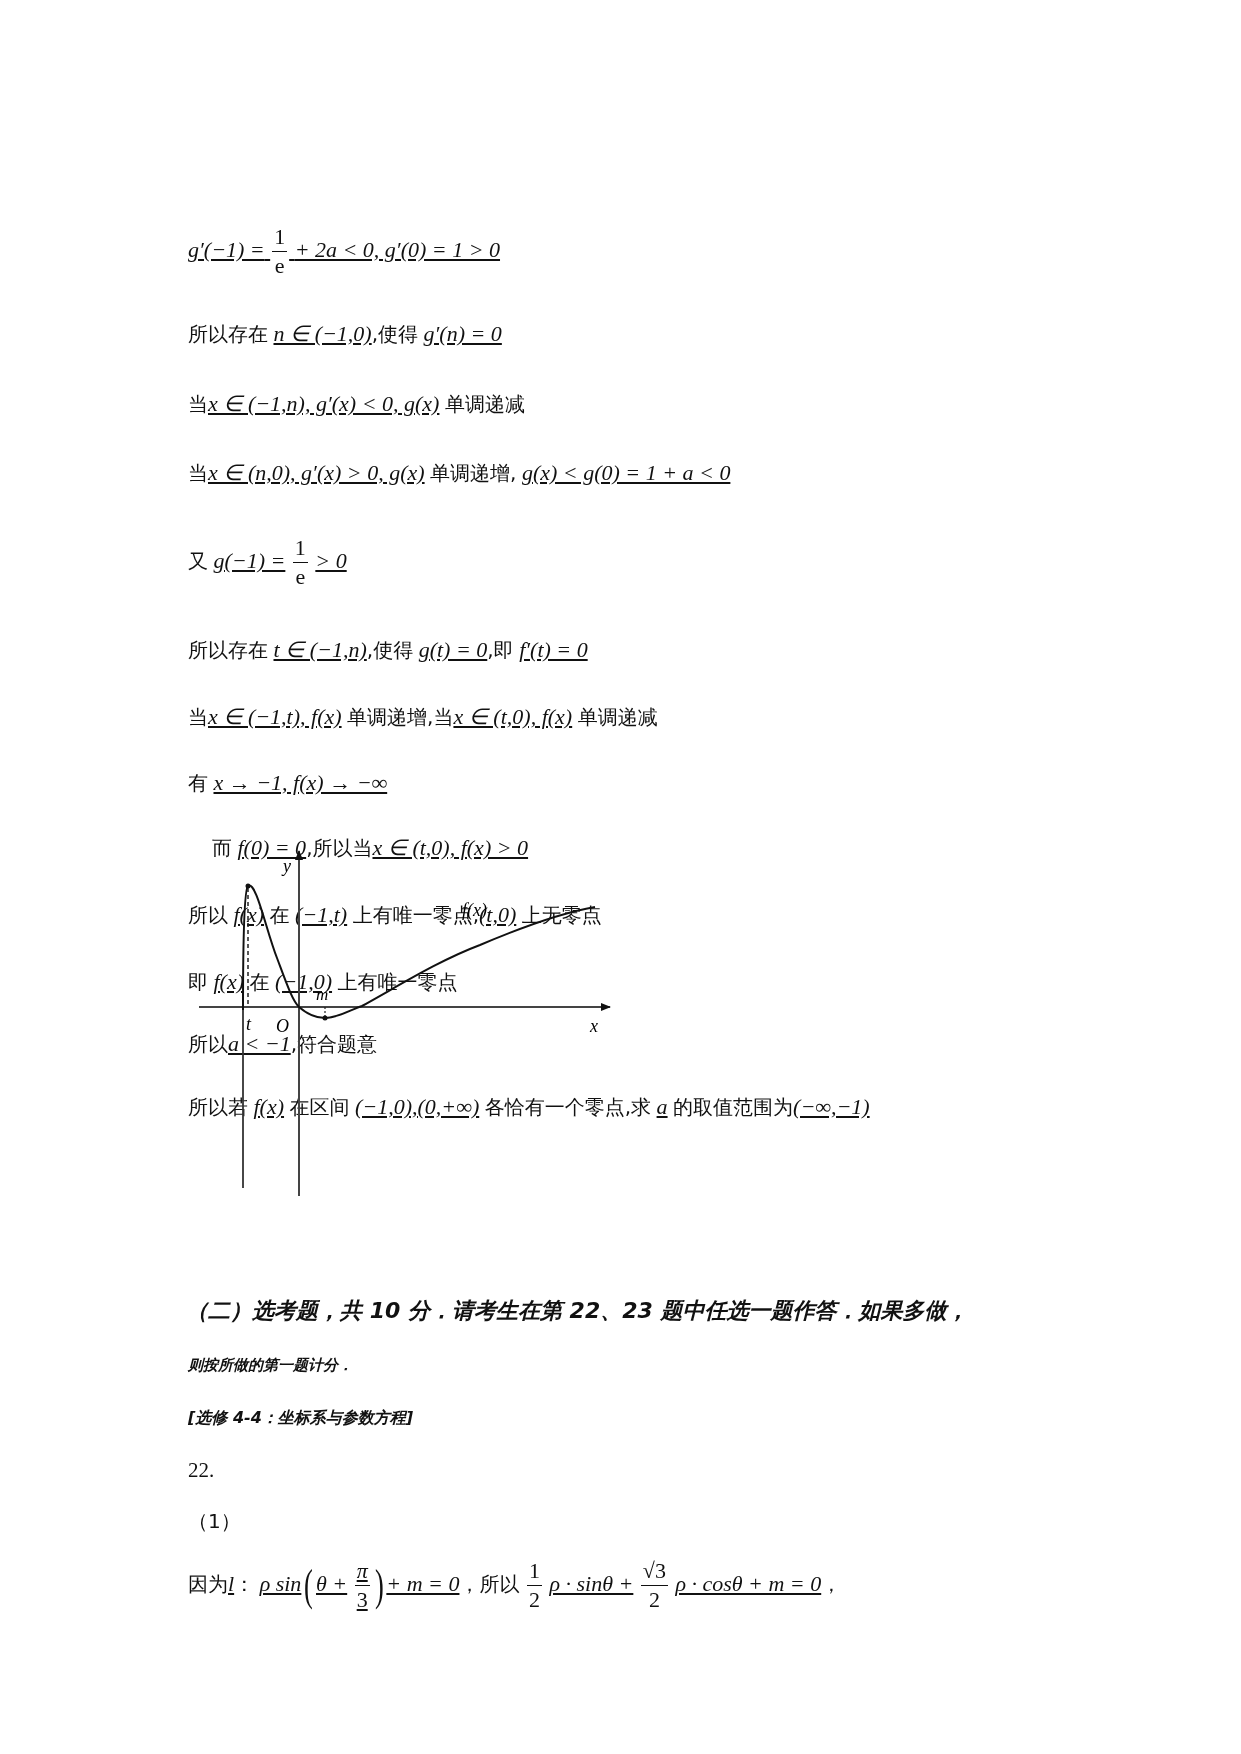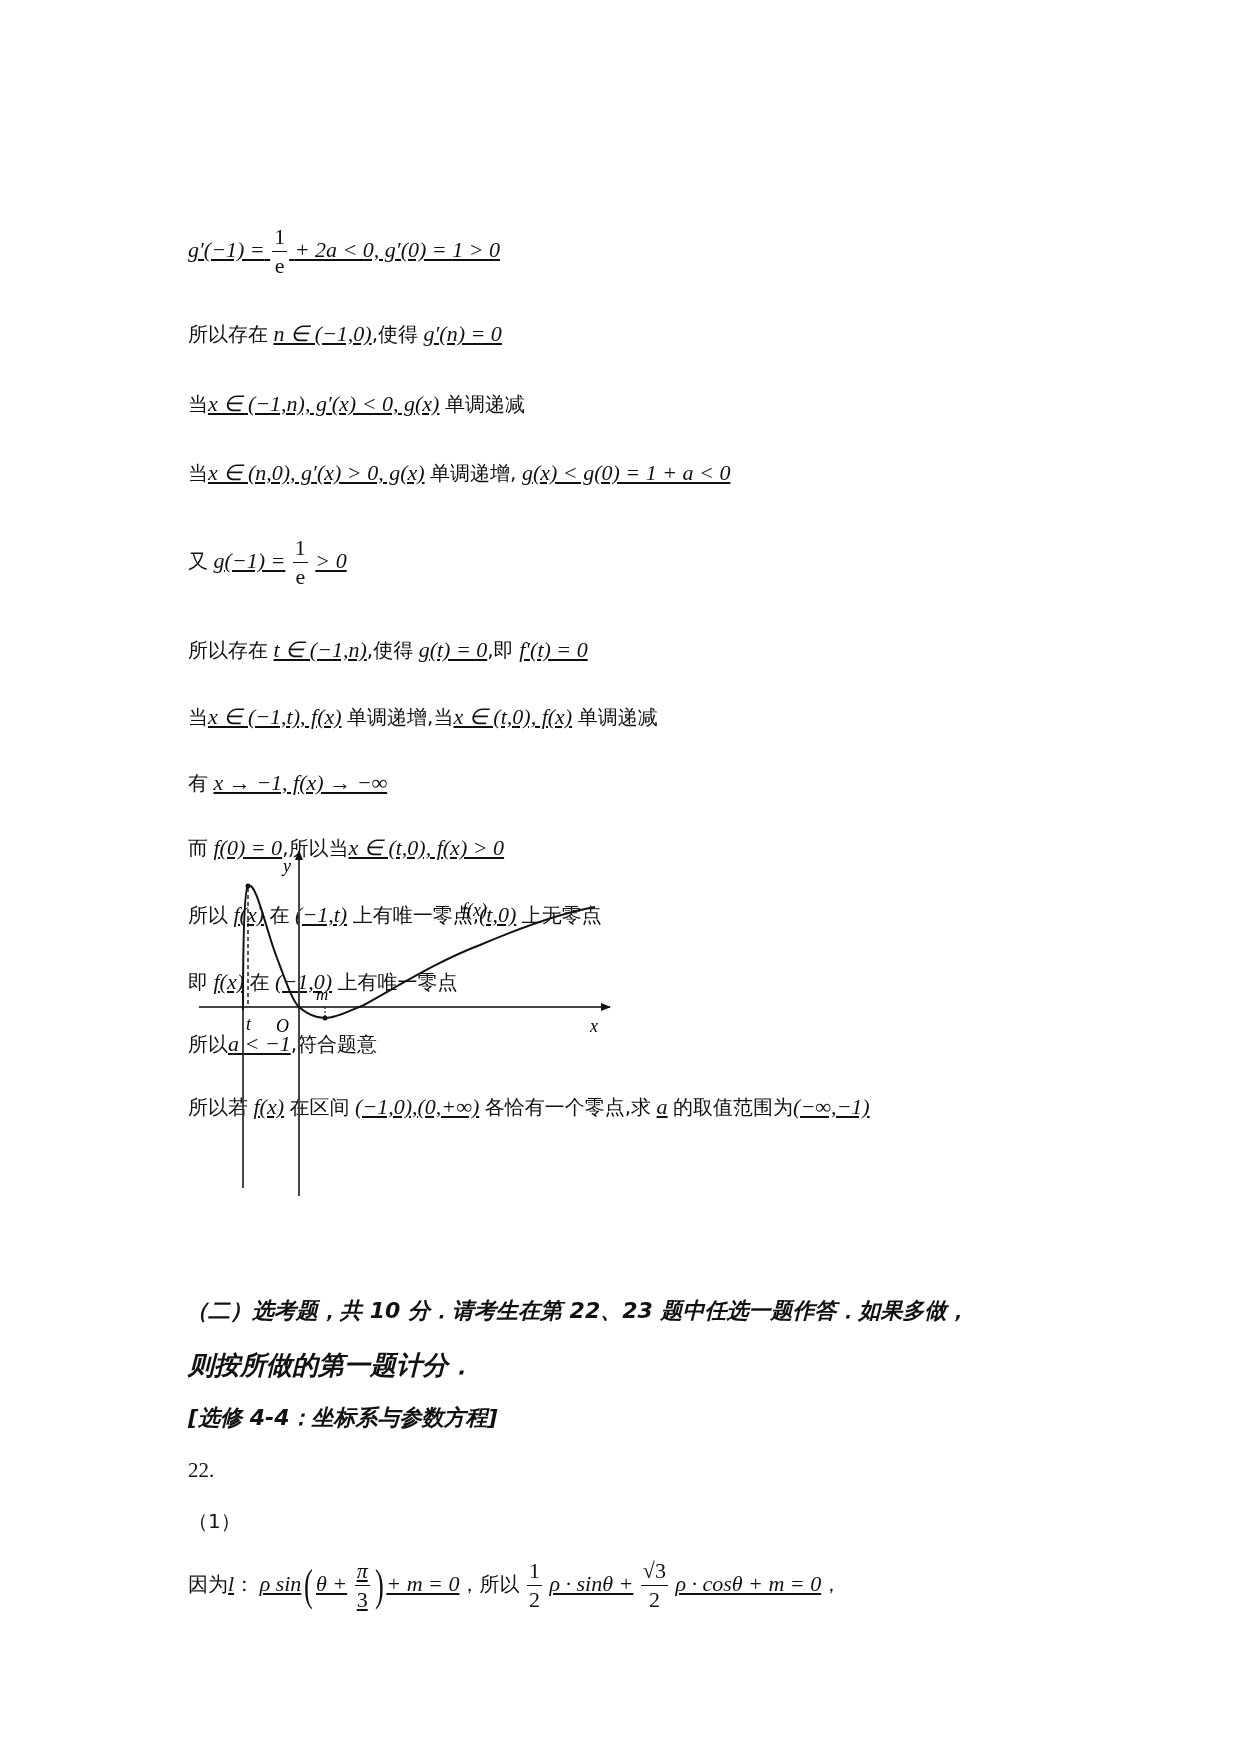--- a/index.html
+++ b/index.html
@@ -67,21 +67,21 @@
   <span class="cjk">当</span><span class="m">x ∈ (−1,t), f(x)</span>
   <span class="cjk">单调递增,当</span><span class="m">x ∈ (t,0), f(x)</span>
   <span class="cjk">单调递减</span>
 </div>
 
 <div class="line" style="top:769px;">
   <span class="cjk">有</span>
   <span class="m">x → −1, f(x) → −∞</span>
 </div>
 
-<div class="line" style="top:834px;">
+<div class="line" style="top:834px;margin-left:24px;">
   <span class="cjk">而</span>
   <span class="m">f(0) = 0</span><span class="cjk">,所以当</span><span class="m">x ∈ (t,0), f(x) &gt; 0</span>
 </div>
 
 <div class="line" style="top:901px;">
   <span class="cjk">所以</span>
   <span class="m">f(x)</span>
   <span class="cjk">在</span>
   <span class="m">(−1,t)</span>
   <span class="cjk">上有唯一零点,</span><span class="m">(t,0)</span>
@@ -135,22 +135,22 @@
 
   <text x="283" y="872" font-size="18">y</text>
   <text x="590" y="1032" font-size="18">x</text>
   <text x="276" y="1032" font-size="18">O</text>
   <text x="246" y="1030" font-size="18">t</text>
   <text x="316" y="1000" font-size="17">m</text>
   <text x="462" y="916" font-size="18">f(x)</text>
 </svg>
 
 <div class="line bold cjk" style="top:1297px; left:186px; font-size:22px;">（二）选考题，共 10 分．请考生在第 22、23 题中任选一题作答．如果多做，</div>
-<div class="line bold cjk" style="top:1351px; font-size:26px;">则按所做的第一题计分．</div>
-<div class="line bold cjk" style="top:1404px; font-size:22px;">[选修 4-4：坐标系与参数方程]</div>
+<div class="line bold cjk" style="top:1351px; font-size:15px;">则按所做的第一题计分．</div>
+<div class="line bold cjk" style="top:1404px; font-size:16px;">[选修 4-4：坐标系与参数方程]</div>
 
 <div class="line" style="top:1456px; font-size:21px;">22.</div>
 <div class="line cjk" style="top:1507px; font-size:20px;">（1）</div>
 
 <div class="line" style="top:1556px; line-height:56px;">
   <span class="cjk">因为</span><span class="m">l</span><span class="cjk">：</span>
   <span class="m">ρ sin</span><span class="paren-big">(</span><span class="m">θ +</span>
   <span class="frac m"><span class="num" style="font-style:italic;">π</span><span class="den">3</span></span><span class="paren-big">)</span><span class="m">+ m = 0</span><span class="cjk">，所以</span>
   <span class="frac"><span class="num">1</span><span class="den">2</span></span>
   <span class="m">ρ · sinθ +</span>

